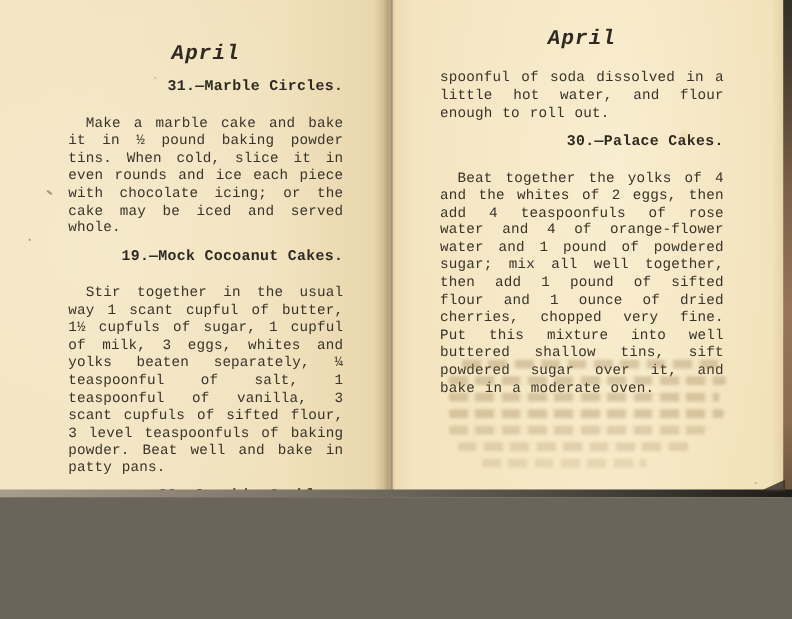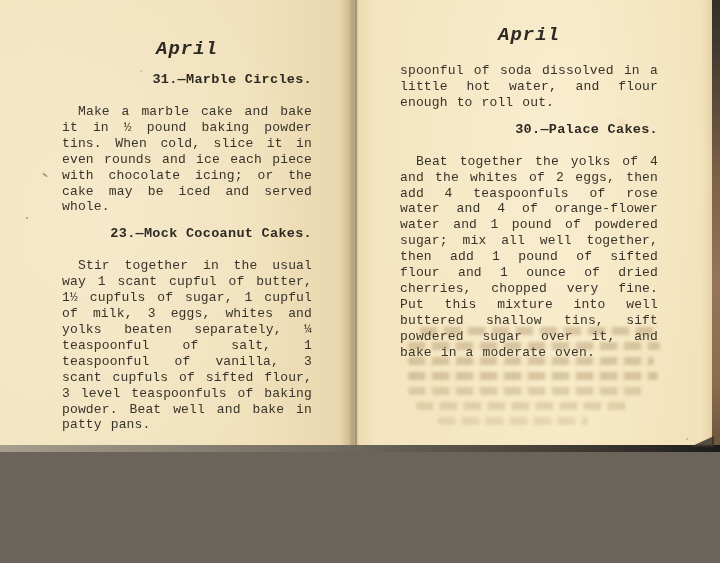--- a/index.html
+++ b/index.html
@@ -145,21 +145,21 @@
 <body>
 
 <div class="scan">
 
   <div class="page page-left">
     <h1 class="month">April</h1>
 
     <h2 class="recipe-heading">31.—Marble Circles.</h2>
     <p class="para indent">Make a marble cake and bake it in ½ pound baking powder tins.  When cold, slice it in even rounds and ice each piece with chocolate icing; or the cake may be iced and served whole.</p>
 
-    <h2 class="recipe-heading">23.—Mock Cocoanut Cakes.</h2>
+    <h2 class="recipe-heading">19.—Mock Cocoanut Cakes.</h2>
     <p class="para indent">Stir together in the usual way 1 scant cupful of butter, 1½ cupfuls of sugar, 1 cupful of milk, 3 eggs, whites and yolks beaten separately, ¼ teaspoonful of salt, 1 teaspoonful of vanilla, 3 scant cupfuls of sifted flour, 3 level teaspoonfuls of baking powder.  Beat well and bake in patty pans.</p>
 
     <h2 class="recipe-heading">29.—Sarah's Jumbles.</h2>
 
     <div class="page-number left-num">56</div>
   </div>
 
   <div class="page page-right">
     <h1 class="month">April</h1>
     <p class="para">spoonful of soda dissolved in a little hot water, and flour enough to roll out.</p>

